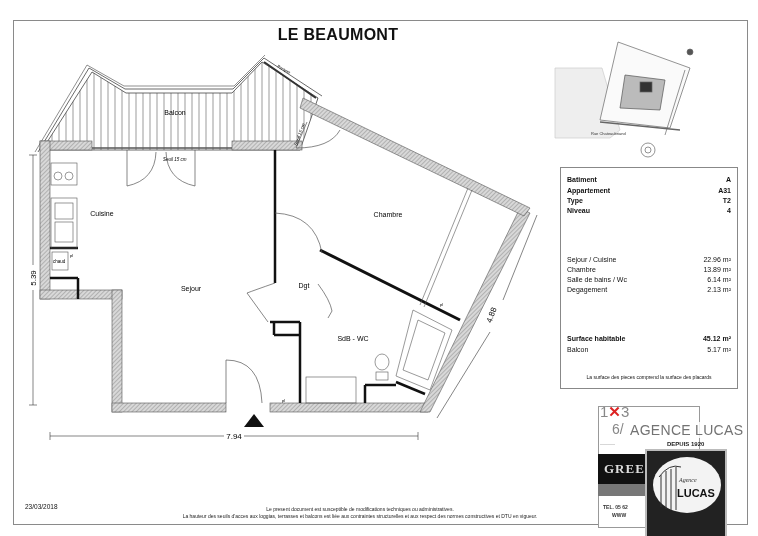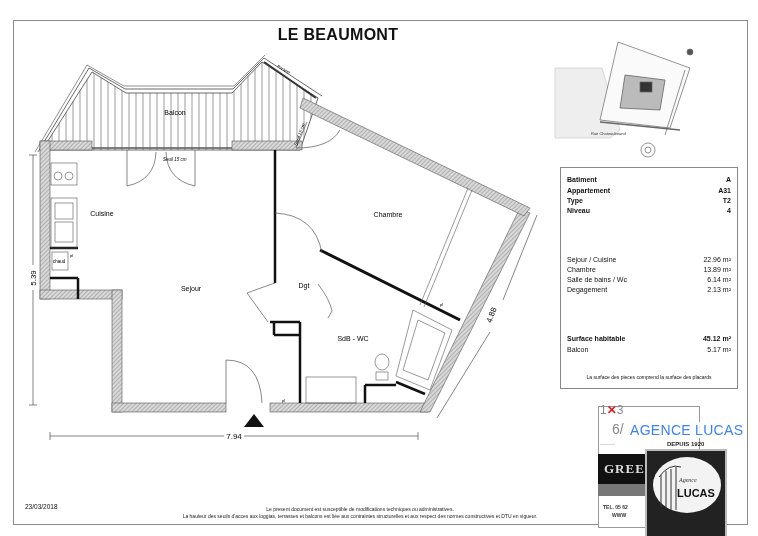--- a/index.html
+++ b/index.html
@@ -10,27 +10,27 @@
   .lbl{font-family:"Liberation Sans",sans-serif;}
   .info{position:absolute;left:560px;top:167px;width:178px;height:222px;border:1px solid #888;box-sizing:border-box;font-size:7px;}
   .row{position:absolute;left:6px;right:6px;display:flex;justify-content:space-between;}
   .row.b{font-weight:bold;}
   .note{position:absolute;left:0;right:0;bottom:8px;text-align:center;font-size:5px;}
   .date{position:absolute;left:25px;top:503px;font-size:6.5px;}
   .foot{position:absolute;left:100px;width:520px;text-align:center;font-size:5px;color:#222;}
   .logo-card{position:absolute;left:598px;top:406px;width:100px;height:120px;border:1px solid #999;background:#fff;}
   .greencity{position:absolute;left:598px;top:454px;width:70px;height:30px;background:#111;color:#ddd;font-family:"Liberation Serif",serif;font-size:13px;font-weight:bold;line-height:30px;padding-left:6px;box-sizing:border-box;letter-spacing:1px;}
   .greenband{position:absolute;left:598px;top:484px;width:50px;height:12px;background:#777;}
-  .agence{position:absolute;left:628px;top:422px;font-size:14px;letter-spacing:0.3px;color:#3b82f6;background:rgba(255,255,255,0.85);padding:0 2px;}
+  .agence{position:absolute;left:628px;top:422px;font-size:14px;letter-spacing:0.3px;color:#737373;background:rgba(255,255,255,0.85);padding:0 2px;}
   .depuis{position:absolute;left:667px;top:441px;font-size:6px;font-weight:bold;color:#222;}
   .lucas-logo{position:absolute;left:645px;top:449px;width:82px;height:90px;background:#222;border:2px solid #bbb;box-sizing:border-box;overflow:hidden;}
   .lucas-oval{position:absolute;left:6px;top:6px;width:68px;height:56px;border-radius:50%;background:#f3f3f3;}
   .lucas-text{position:absolute;left:30px;top:36px;font-size:11px;font-weight:bold;color:#111;}
   .lucas-script{position:absolute;left:32px;top:26px;font-family:"Liberation Serif",serif;font-style:italic;font-size:6px;color:#333;}
-  .x13{position:absolute;left:600px;top:403px;font-size:12px;color:#888;}
+  .x13{position:absolute;left:600px;top:403px;font-size:15px;color:#888;}
   .x13 .x{color:#d22;font-weight:bold;}
   .x6{position:absolute;left:612px;top:421px;font-size:14px;color:#888;}
   .smalladdr{position:absolute;left:600px;font-size:3.5px;color:#666;}
   .tel{position:absolute;left:603px;top:504px;font-size:5px;font-weight:bold;color:#333;}
 </style>
 </head>
 <body>
 
 <div class="frame"></div>
 <div class="title">LE BEAUMONT</div>

